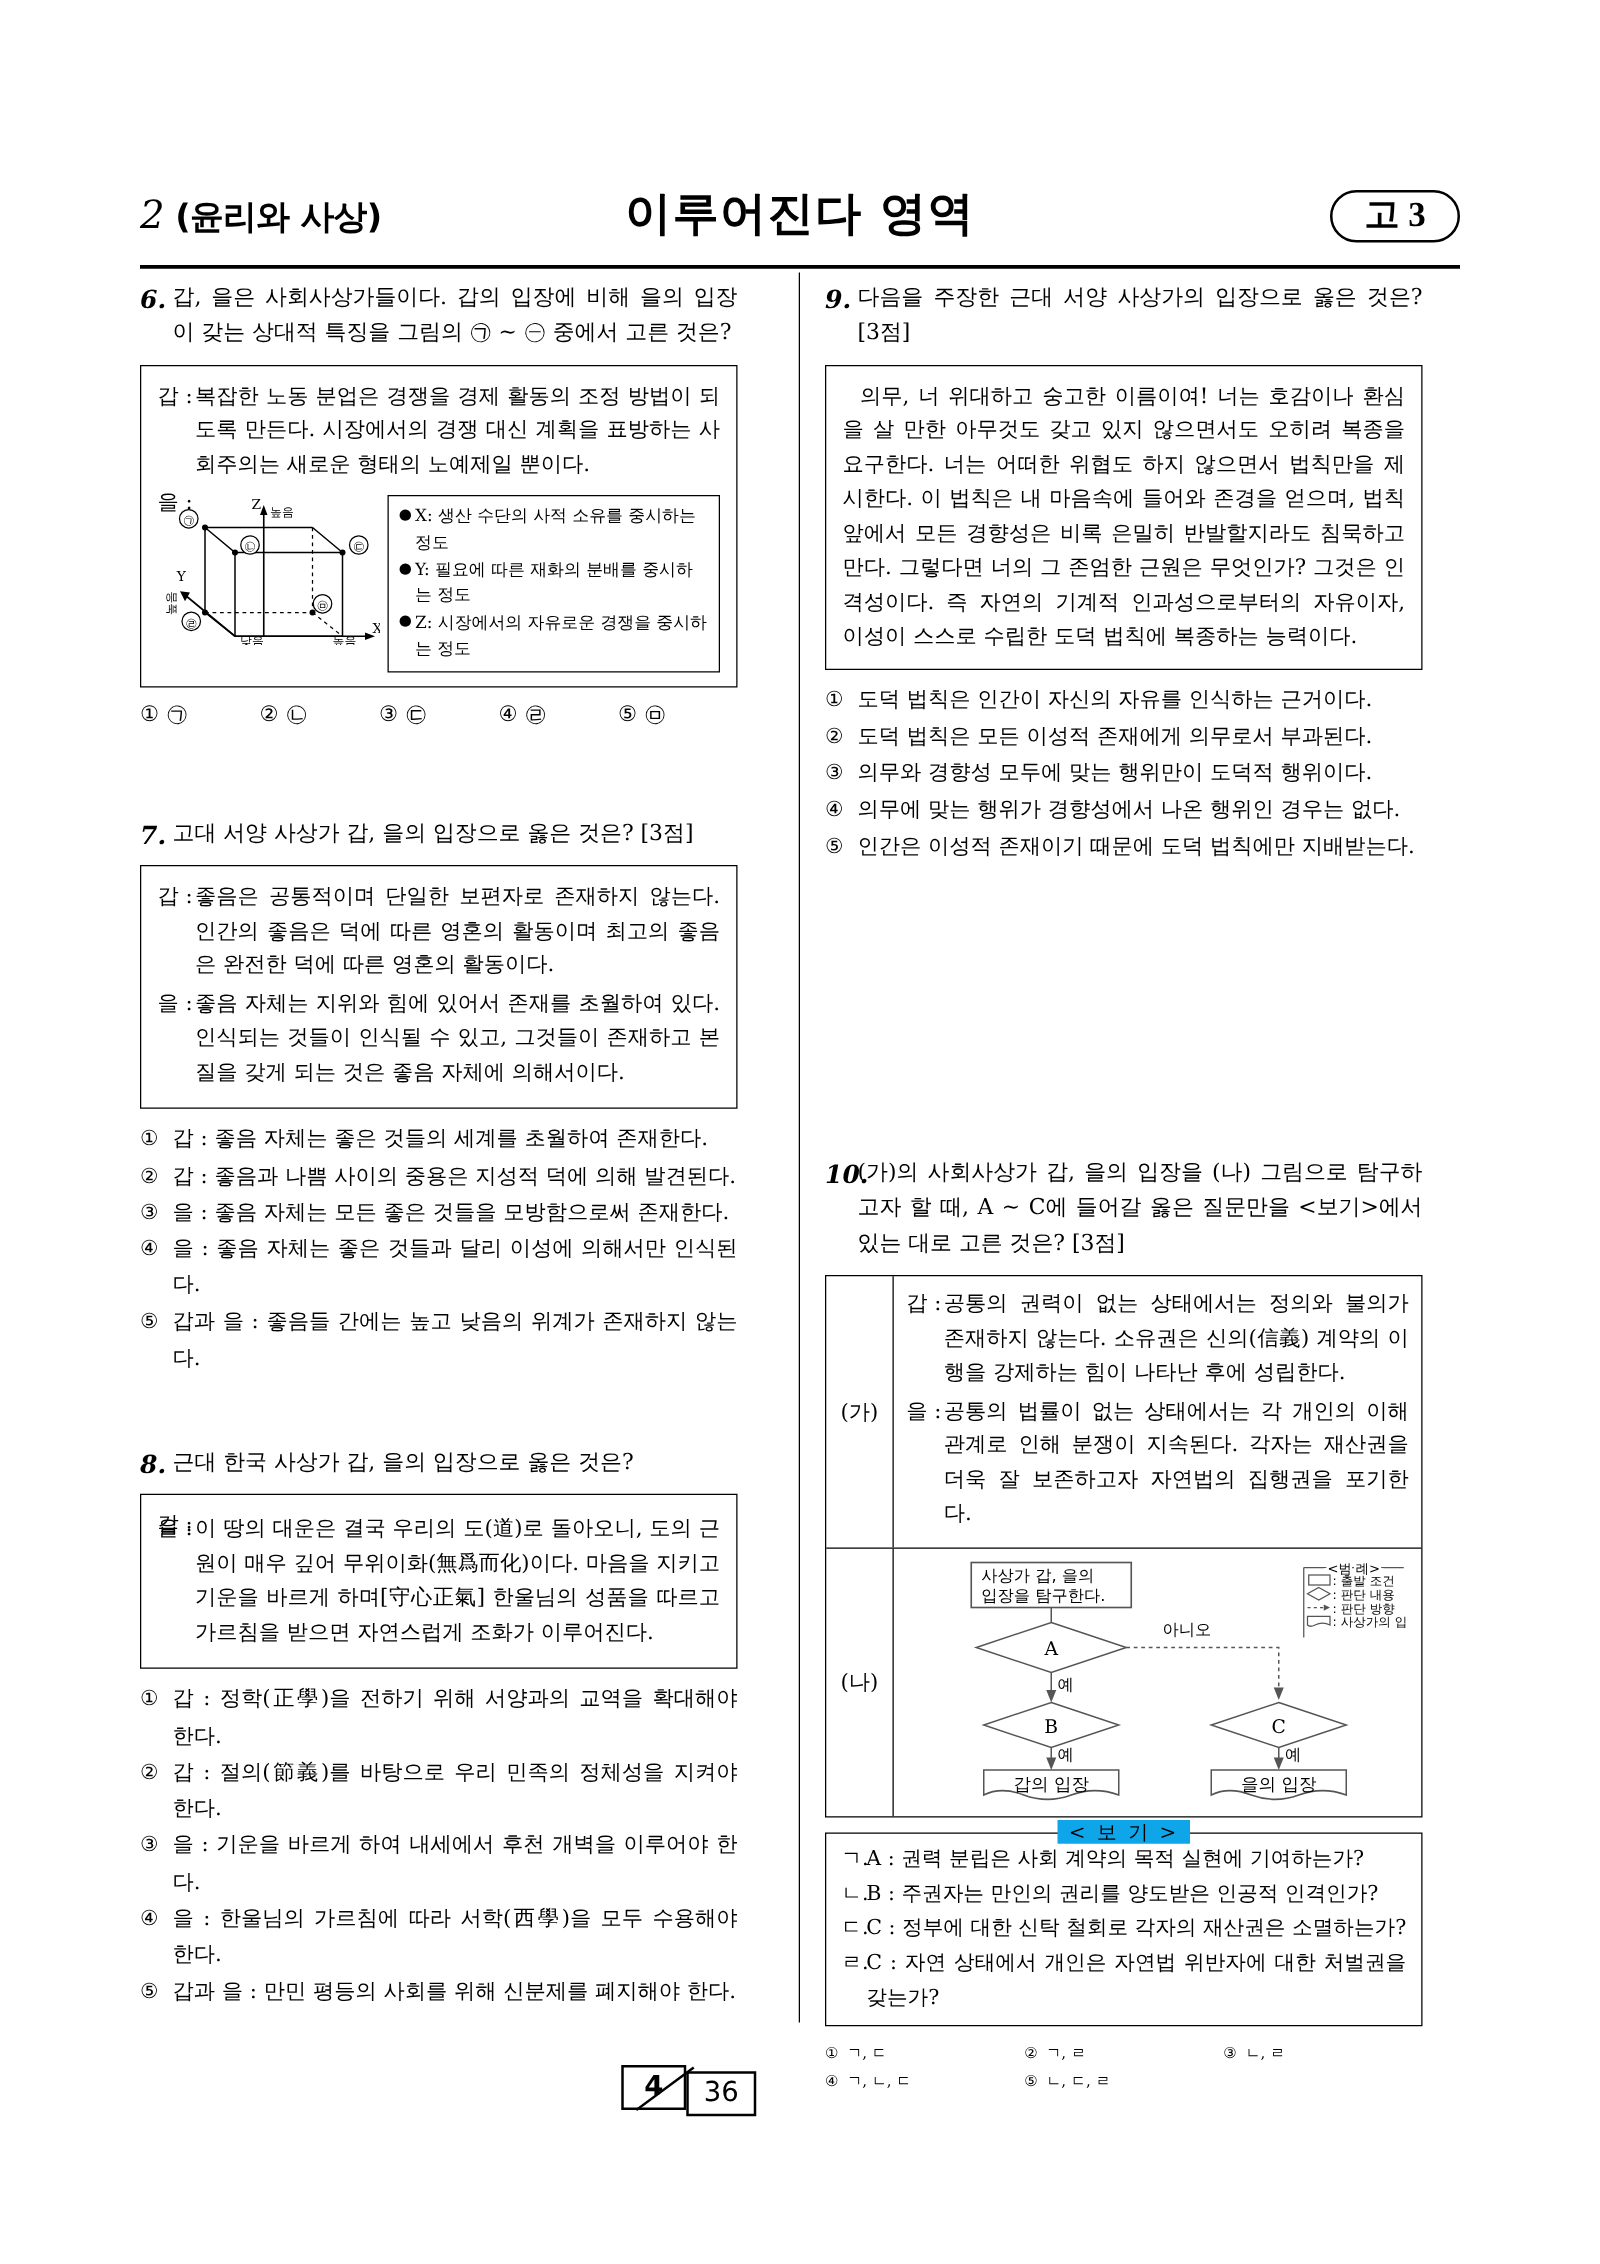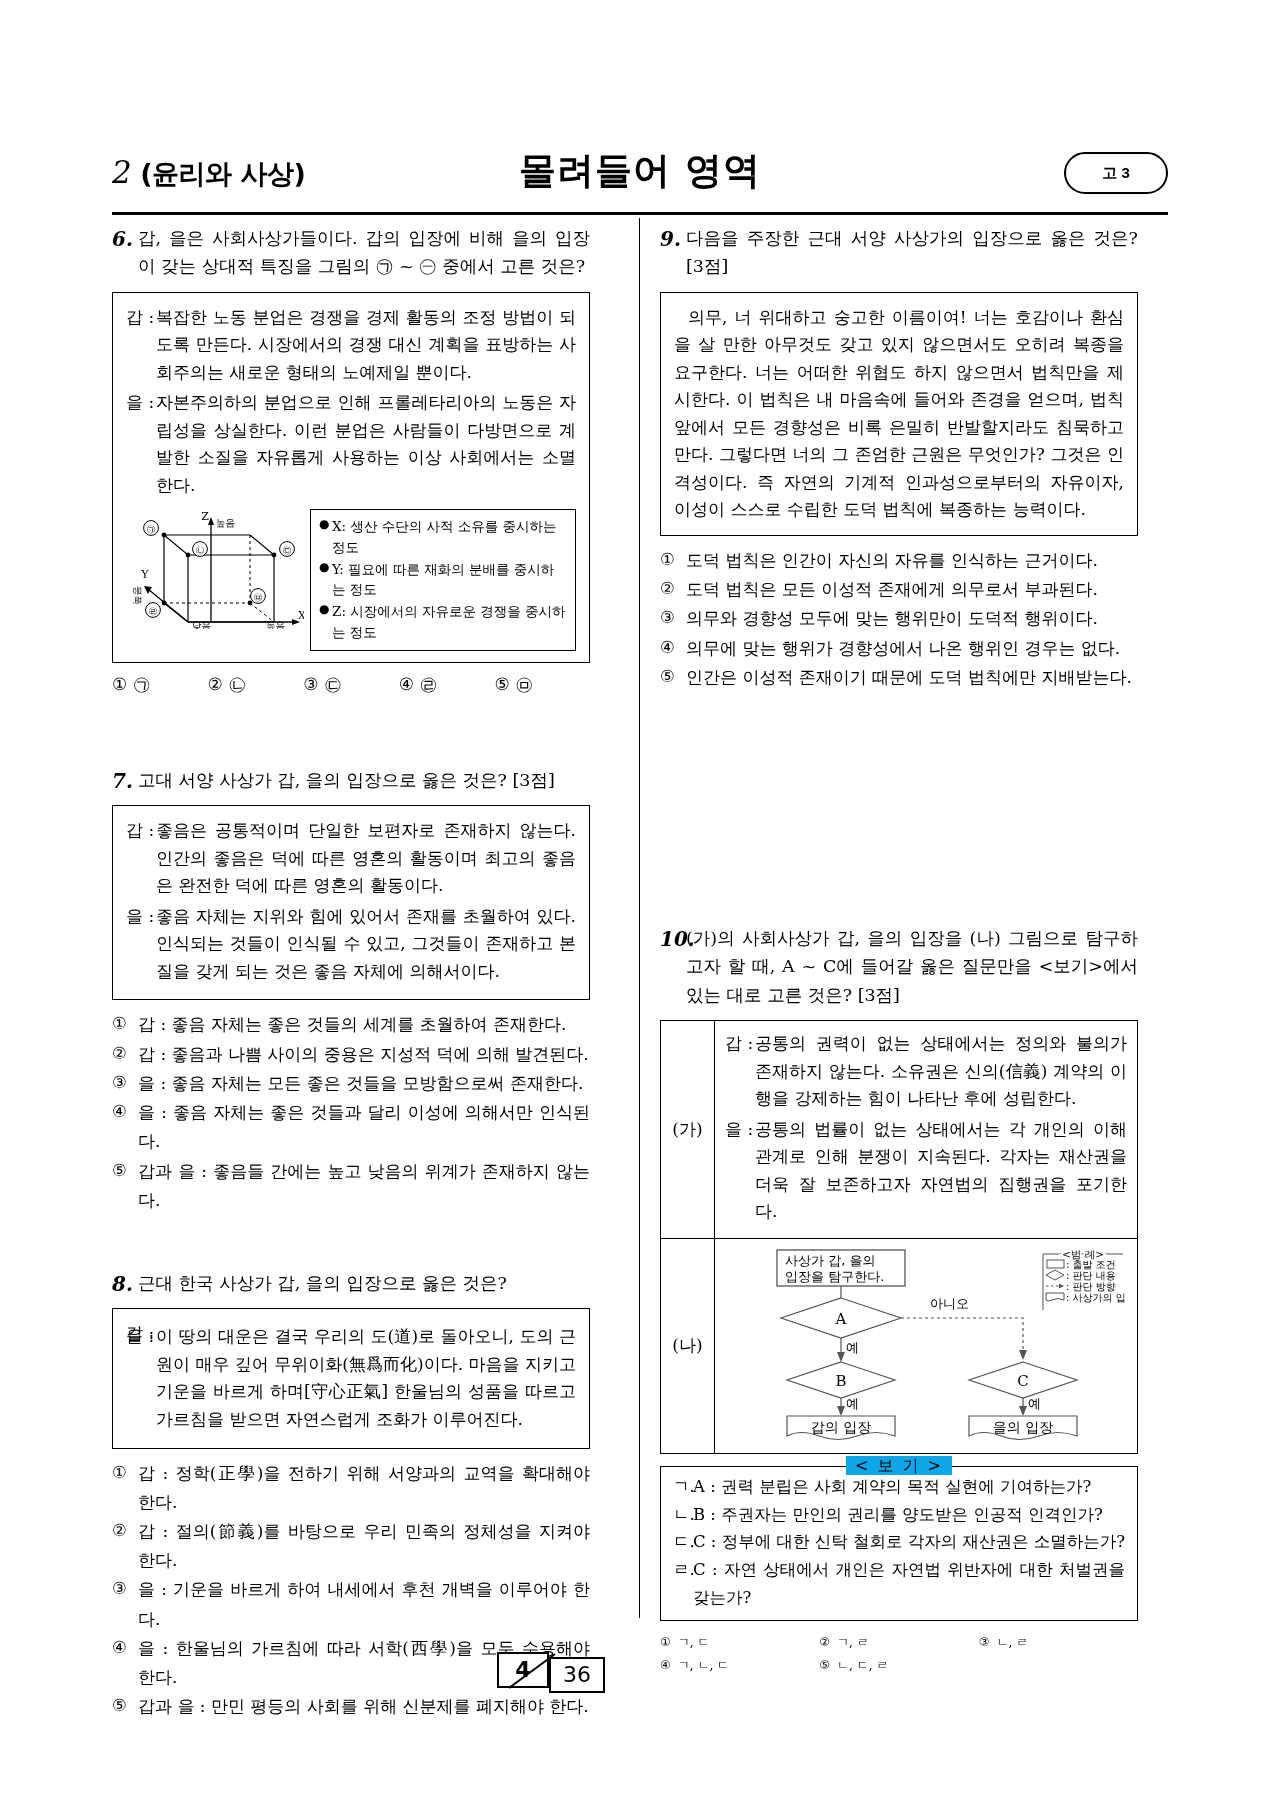--- a/index.html
+++ b/index.html
@@ -24,22 +24,22 @@
   }
   .hdr-left .qnum { font-family:"DejaVu Serif", serif; font-style:italic; font-weight:normal; font-size:31px; }
   .hdr-center {
     position:absolute; left:0; right:0; top:0; text-align:center;
     font-size:37px; font-weight:bold; letter-spacing:1px;
     font-family:"DejaVu Sans", sans-serif;
   }
   .hdr-grade {
     position:absolute; right:0; top:6px;
     width:104px; height:42px; border:2.5px solid #000; border-radius:21px;
-    font-size:15px; font-weight:bold; text-align:center; line-height:38px;
-    font-family:Liberation Sans, sans-serif;
+    font-size:28px; font-weight:bold; text-align:center; line-height:38px;
+    font-family:Liberation Serif, serif;
   }
   .rule { position:absolute; left:112px; top:212px; width:1056px; height:0;
           border-top:3px solid #000; }
   .colsep { position:absolute; left:639px; top:218px; width:0; height:1400px;
             border-left:1px solid #000; }
 
   
   .col { position:absolute; width:478px; }
   .colL { left:112px; top:224px; }
   .colR { left:660px; top:224px; }
@@ -121,41 +121,40 @@
 </head>
 <body>
 
 <div class="page">
 
   <div class="hdr">
     <div class="hdr-left">
       <span class="qnum">2</span>
       <span>(윤리와 사상)</span>
     </div>
-    <div class="hdr-center">몰려들어 영역</div>
+    <div class="hdr-center">이루어진다 영역</div>
     <div class="hdr-grade">고 3</div>
   </div>
   <div class="rule"></div>
   <div class="colsep"></div>
 
   <div class="col colL">
 
     <div class="q">
       <div class="q-stem">
         <span class="qn">6.</span>
         <span>갑, 을은 사회사상가들이다. 갑의 입장에 비해 을의 입장이 갖는 상대적 특징을 그림의 ㉠ ~ ㊀ 중에서 고른 것은?</span>
       </div>
       <div class="boxed">
         <div class="stmt">
           <span class="who">갑 :</span>
           <span>복잡한 노동 분업은 경쟁을 경제 활동의 조정 방법이 되도록 만든다. 시장에서의 경쟁 대신 계획을 표방하는 사회주의는 새로운 형태의 노예제일 뿐이다.</span>
         </div>
         <div class="stmt">
           <span class="who">을 :</span>
-          <span>자본주의하의 분업으로 인해 프롤레타리아의 노동은 자립성을 상실한다. 이런 분업은 사람들이 다방면으로 계발한 소질을 자유롭게 사용하는 이상 사회에서는 소멸한다.</span>
         </div>
 
         <div class="figrow">
           <div class="cubewrap">
             <svg width="178" height="120" viewBox="0 0 178 120">
 
               <polyline points="38,26 62,46 148,46" fill="none" stroke="#000" stroke-width="1.2"></polyline>
               <line x1="38" y1="26" x2="124" y2="26" stroke="#000" stroke-width="1.2"></line>
               <line x1="124" y1="26" x2="148" y2="46" stroke="#000" stroke-width="1.2"></line>
               <line x1="38" y1="26" x2="38" y2="94" stroke="#000" stroke-width="1.2"></line>

